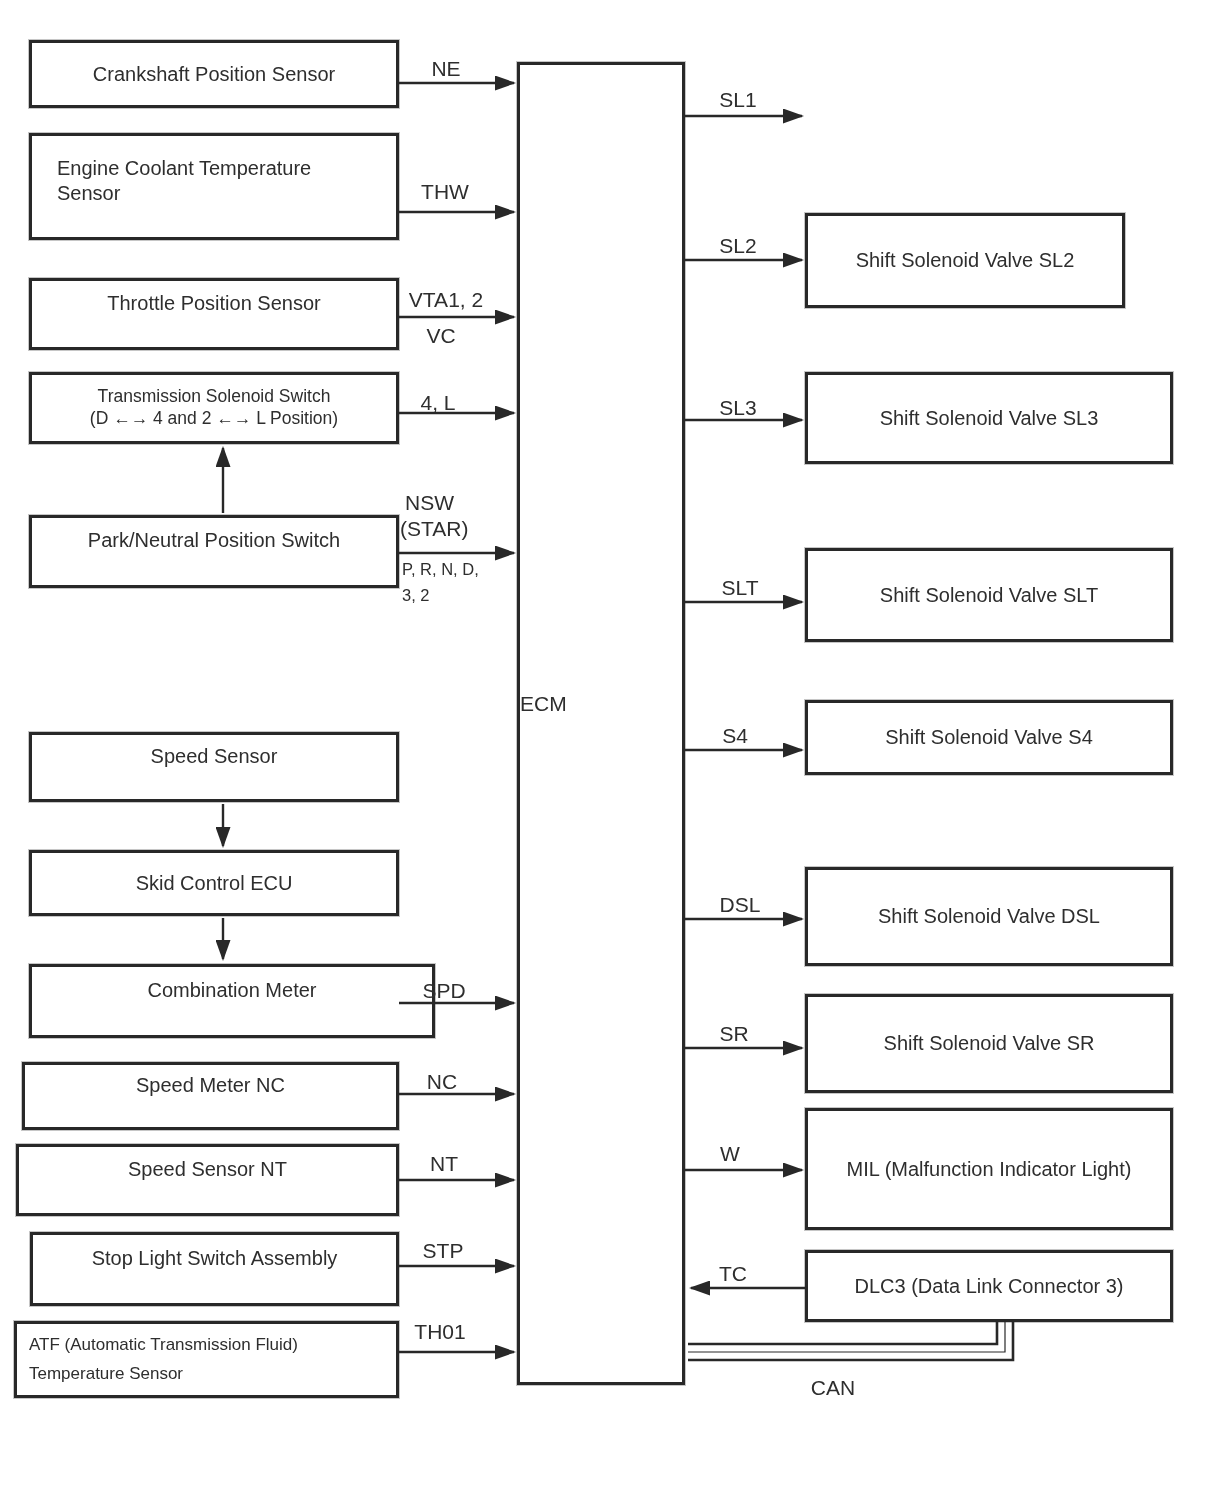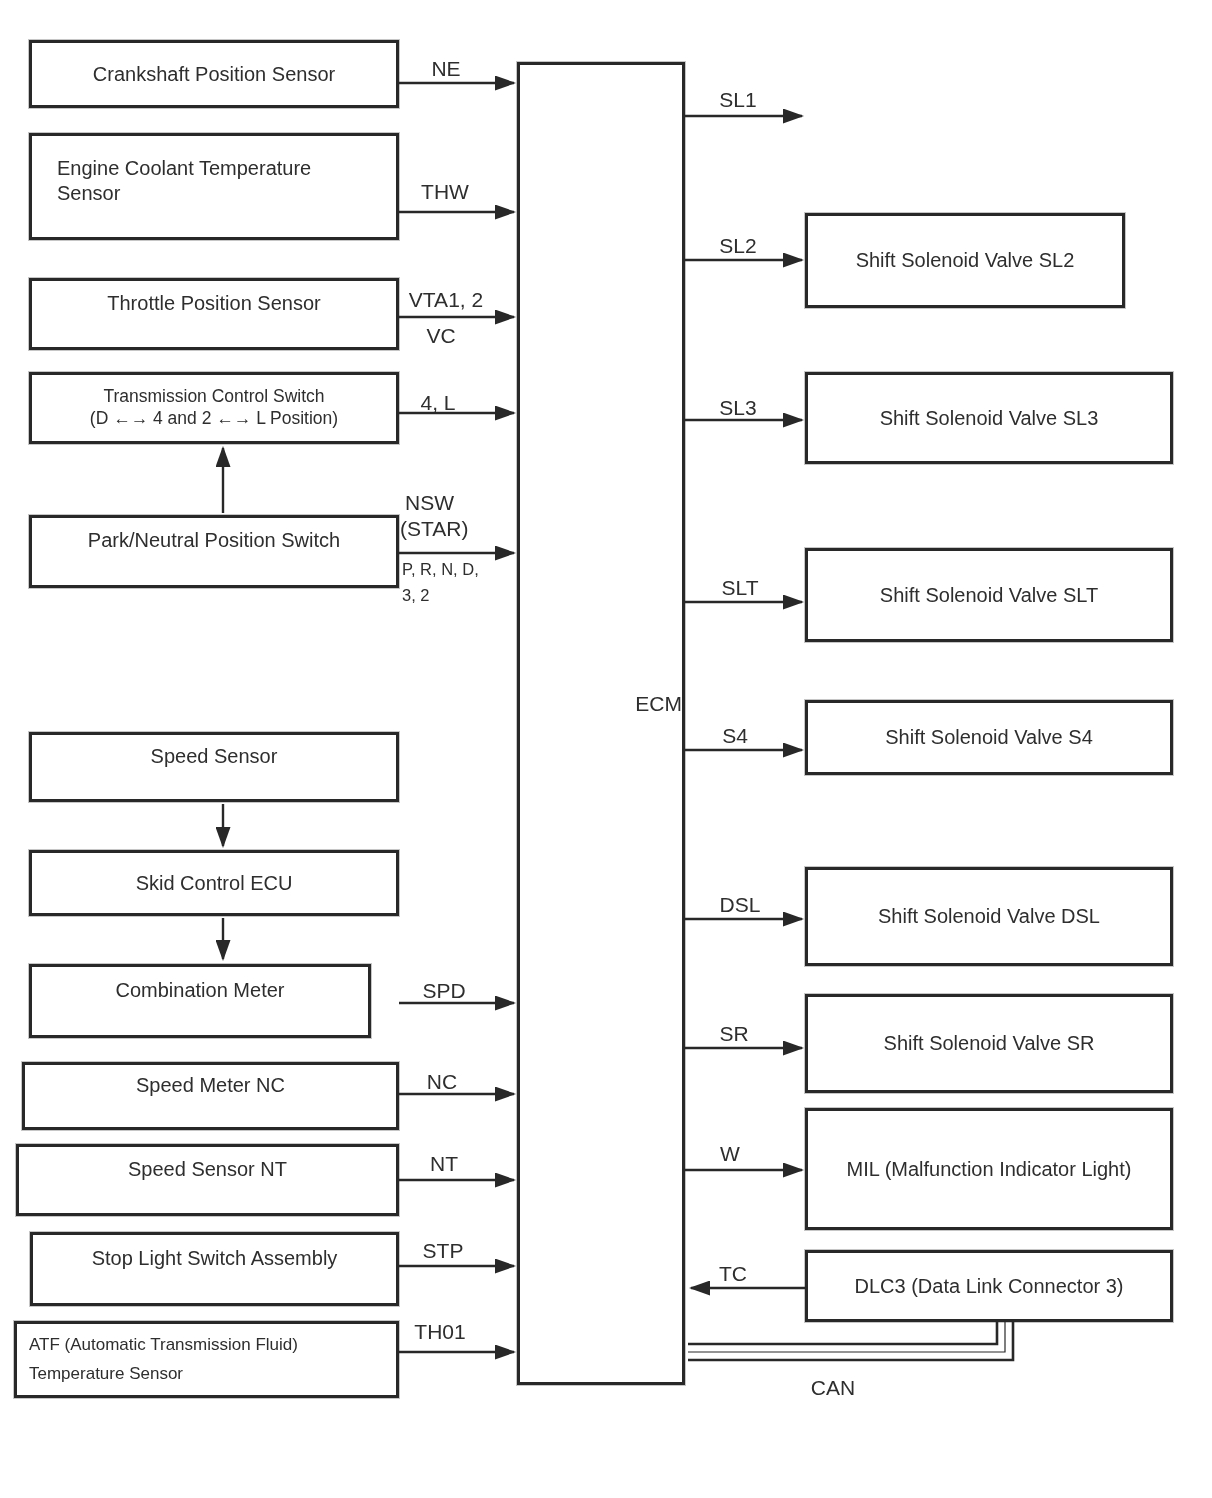--- a/index.html
+++ b/index.html
@@ -11,21 +11,21 @@
     position:absolute;box-sizing:border-box;background:#ffffff;
     border:3px solid #282828;outline:1px solid #c6c6c6;
     display:flex;align-items:center;justify-content:center;
     text-align:center;font-size:20px;line-height:1.25;z-index:2;
   }
   .box.hi{padding-bottom:22px;}
   .box.leftalign{justify-content:flex-start;text-align:left;align-items:flex-start;}
   .box .stack{display:block;}
   .box .bl{display:block;}
   .box.sm{font-size:17.5px;}
-  .ecm-label{position:absolute;left:0;right:0;text-align:right;font-size:21px;}
+  .ecm-label{position:absolute;left:0;right:0;text-align:left;font-size:21px;}
   .sig{position:absolute;font-size:21px;white-space:nowrap;z-index:3;}
   .sig.c{transform:translateX(-50%);}
   .sig.sm2{font-size:16.5px;}
   svg.wires{position:absolute;left:0;top:0;z-index:4;pointer-events:none;}
 </style>
 </head>
 <body>
 
 <div class="canvas">
 
@@ -39,38 +39,38 @@
       <span class="bl">Sensor</span>
     </span>
   </div>
 
   <div class="box hi" style="left:29px;top:278px;width:370px;height:72px">
     <span>Throttle Position Sensor</span>
   </div>
 
   <div class="box sm" style="left:29px;top:372px;width:370px;height:72px">
     <span class="stack">
-      <span class="bl">Transmission Control Switch</span>
+      <span class="bl">Transmission Solenoid Switch</span>
       <span class="bl">(D ←→ 4 and 2 ←→ L Position)</span>
     </span>
   </div>
 
   <div class="box hi" style="left:29px;top:515px;width:370px;height:73px">
     <span>Park/Neutral Position Switch</span>
   </div>
 
   <div class="box hi" style="left:29px;top:732px;width:370px;height:70px">
     <span>Speed Sensor</span>
   </div>
 
   <div class="box" style="left:29px;top:850px;width:370px;height:66px">
     <span>Skid Control ECU</span>
   </div>
 
-  <div class="box hi" style="left:29px;top:964px;width:342px;height:74px">
+  <div class="box hi" style="left:29px;top:964px;width:406px;height:74px">
     <span>Combination Meter</span>
   </div>
 
   <div class="box hi" style="left:22px;top:1062px;width:377px;height:68px">
     <span>Speed Meter NC</span>
   </div>
 
   <div class="box hi" style="left:16px;top:1144px;width:383px;height:72px">
     <span>Speed Sensor NT</span>
   </div>

